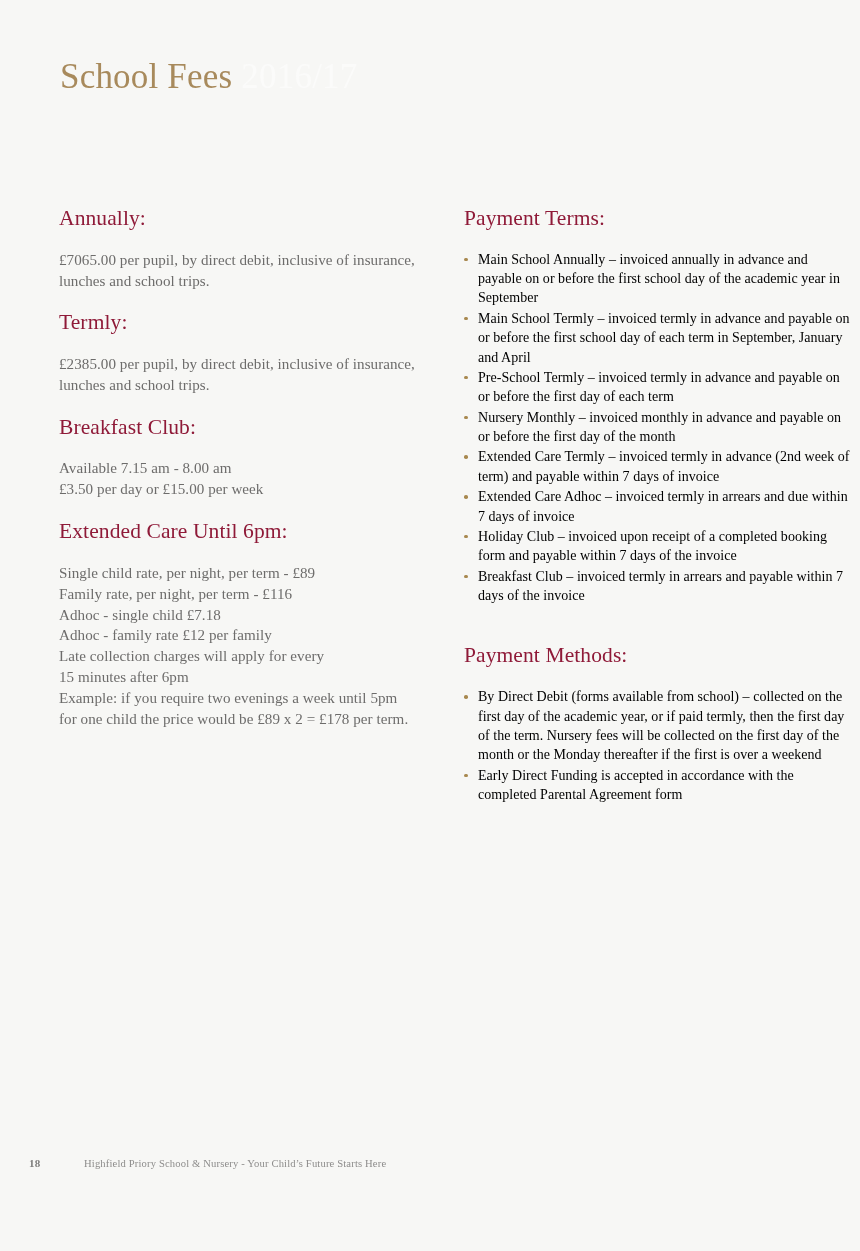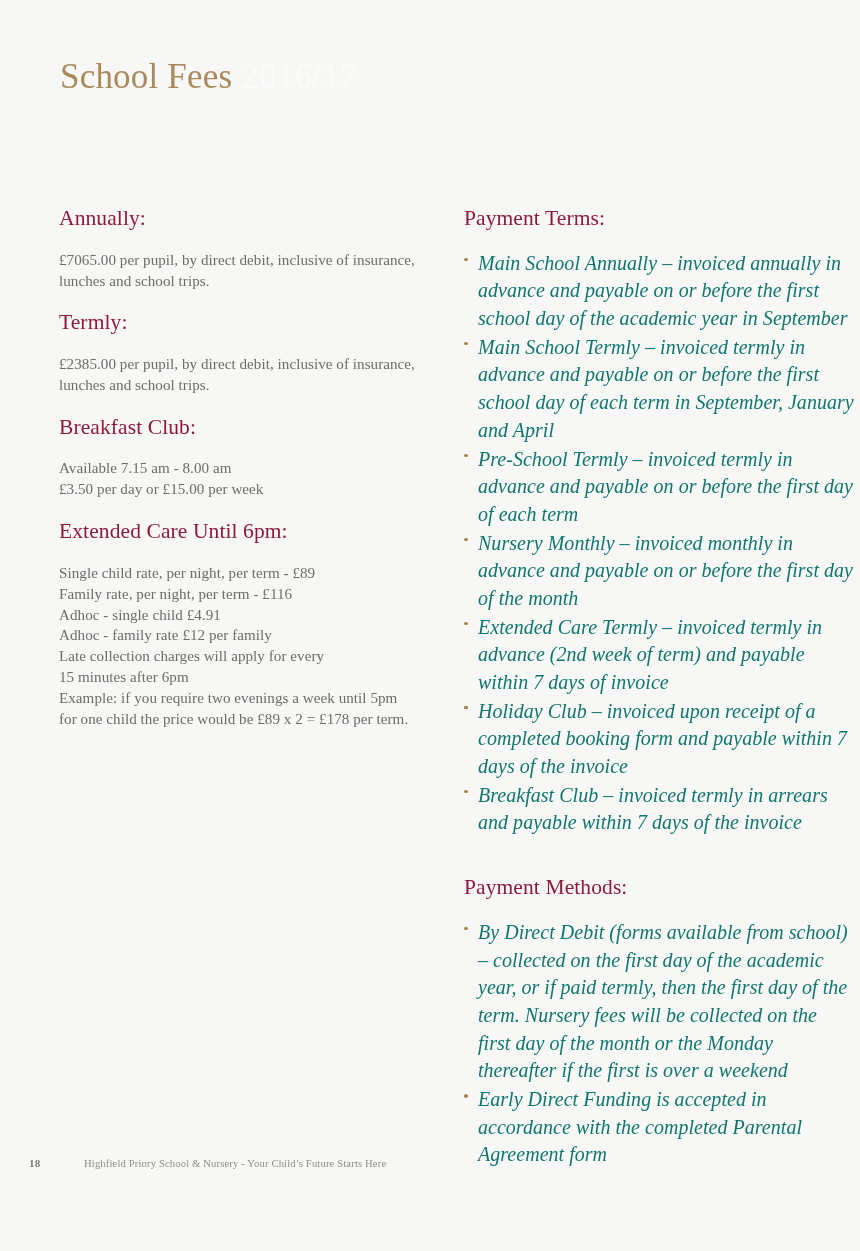--- a/index.html
+++ b/index.html
@@ -90,26 +90,25 @@
 
   
   ul.bullets {
     list-style: none;
     margin: 0;
     padding: 0;
   }
   ul.bullets li {
     position: relative;
     padding-left: 14px;
-    color: #0f766e;
-    font-size: 20px;
+    color: #000000;
+    font-size: 14px;
     line-height: 1.385;
     margin-bottom: 1px;
     letter-spacing: 0.03px;
-    font-style: italic;
   }
   ul.bullets li .bullet-dot {
     position: absolute;
     left: 0;
     top: 8px;
     width: 3.5px;
     height: 3.5px;
     border-radius: 50%;
     background: #a8884f;
     display: block;
@@ -167,42 +166,42 @@
           <span class="line">Available 7.15 am - 8.00 am</span>
           <span class="line">£3.50 per day or £15.00 per week</span>
         </div>
       </section>
 
       <section class="block">
         <h2 class="section-heading">Extended Care Until 6pm:</h2>
         <div class="fee-lines">
           <span class="line">Single child rate, per night, per term - £89</span>
           <span class="line">Family rate, per night, per term - £116</span>
-          <span class="line">Adhoc - single child £4.91</span>
+          <span class="line">Adhoc - single child £7.18</span>
           <span class="line">Adhoc - family rate £12 per family</span>
           <span class="line">Late collection charges will apply for every</span>
           <span class="line">15 minutes after 6pm</span>
           <span class="line">Example: if you require two evenings a week until 5pm</span>
           <span class="line">for one child the price would be £89 x 2 = £178 per term.</span>
         </div>
       </section>
 
     </div>
 
     <div class="col-right">
 
       <section class="block">
         <h2 class="section-heading">Payment Terms:</h2>
         <ul class="bullets">
           <li><span class="bullet-dot"></span><span>Main School Annually – invoiced annually in advance and payable on or before the first school day of the academic year in September</span></li>
           <li><span class="bullet-dot"></span><span>Main School Termly – invoiced termly in advance and payable on or before the first school day of each term in September, January and April</span></li>
           <li><span class="bullet-dot"></span><span>Pre-School Termly – invoiced termly in advance and payable on or before the first day of each term</span></li>
           <li><span class="bullet-dot"></span><span>Nursery Monthly – invoiced monthly in advance and payable on or before the first day of the month</span></li>
           <li><span class="bullet-dot"></span><span>Extended Care Termly – invoiced termly in advance (2nd week of term) and payable within 7 days of invoice</span></li>
-          <li><span class="bullet-dot"></span></li>
+          <li><span class="bullet-dot"></span><span>Extended Care Adhoc – invoiced termly in arrears and due within 7 days of invoice</span></li>
           <li><span class="bullet-dot"></span><span>Holiday Club – invoiced upon receipt of a completed booking form and payable within 7 days of the invoice</span></li>
           <li><span class="bullet-dot"></span><span>Breakfast Club – invoiced termly in arrears and payable within 7 days of the invoice</span></li>
         </ul>
       </section>
 
       <section class="block">
         <h2 class="section-heading">Payment Methods:</h2>
         <ul class="bullets">
           <li><span class="bullet-dot"></span><span>By Direct Debit (forms available from school) – collected on the first day of the academic year, or if paid termly, then the first day of the term. Nursery fees will be collected on the first day of the month or the Monday thereafter if the first is over a weekend</span></li>
           <li><span class="bullet-dot"></span><span>Early Direct Funding is accepted in accordance with the completed Parental Agreement form</span></li>

